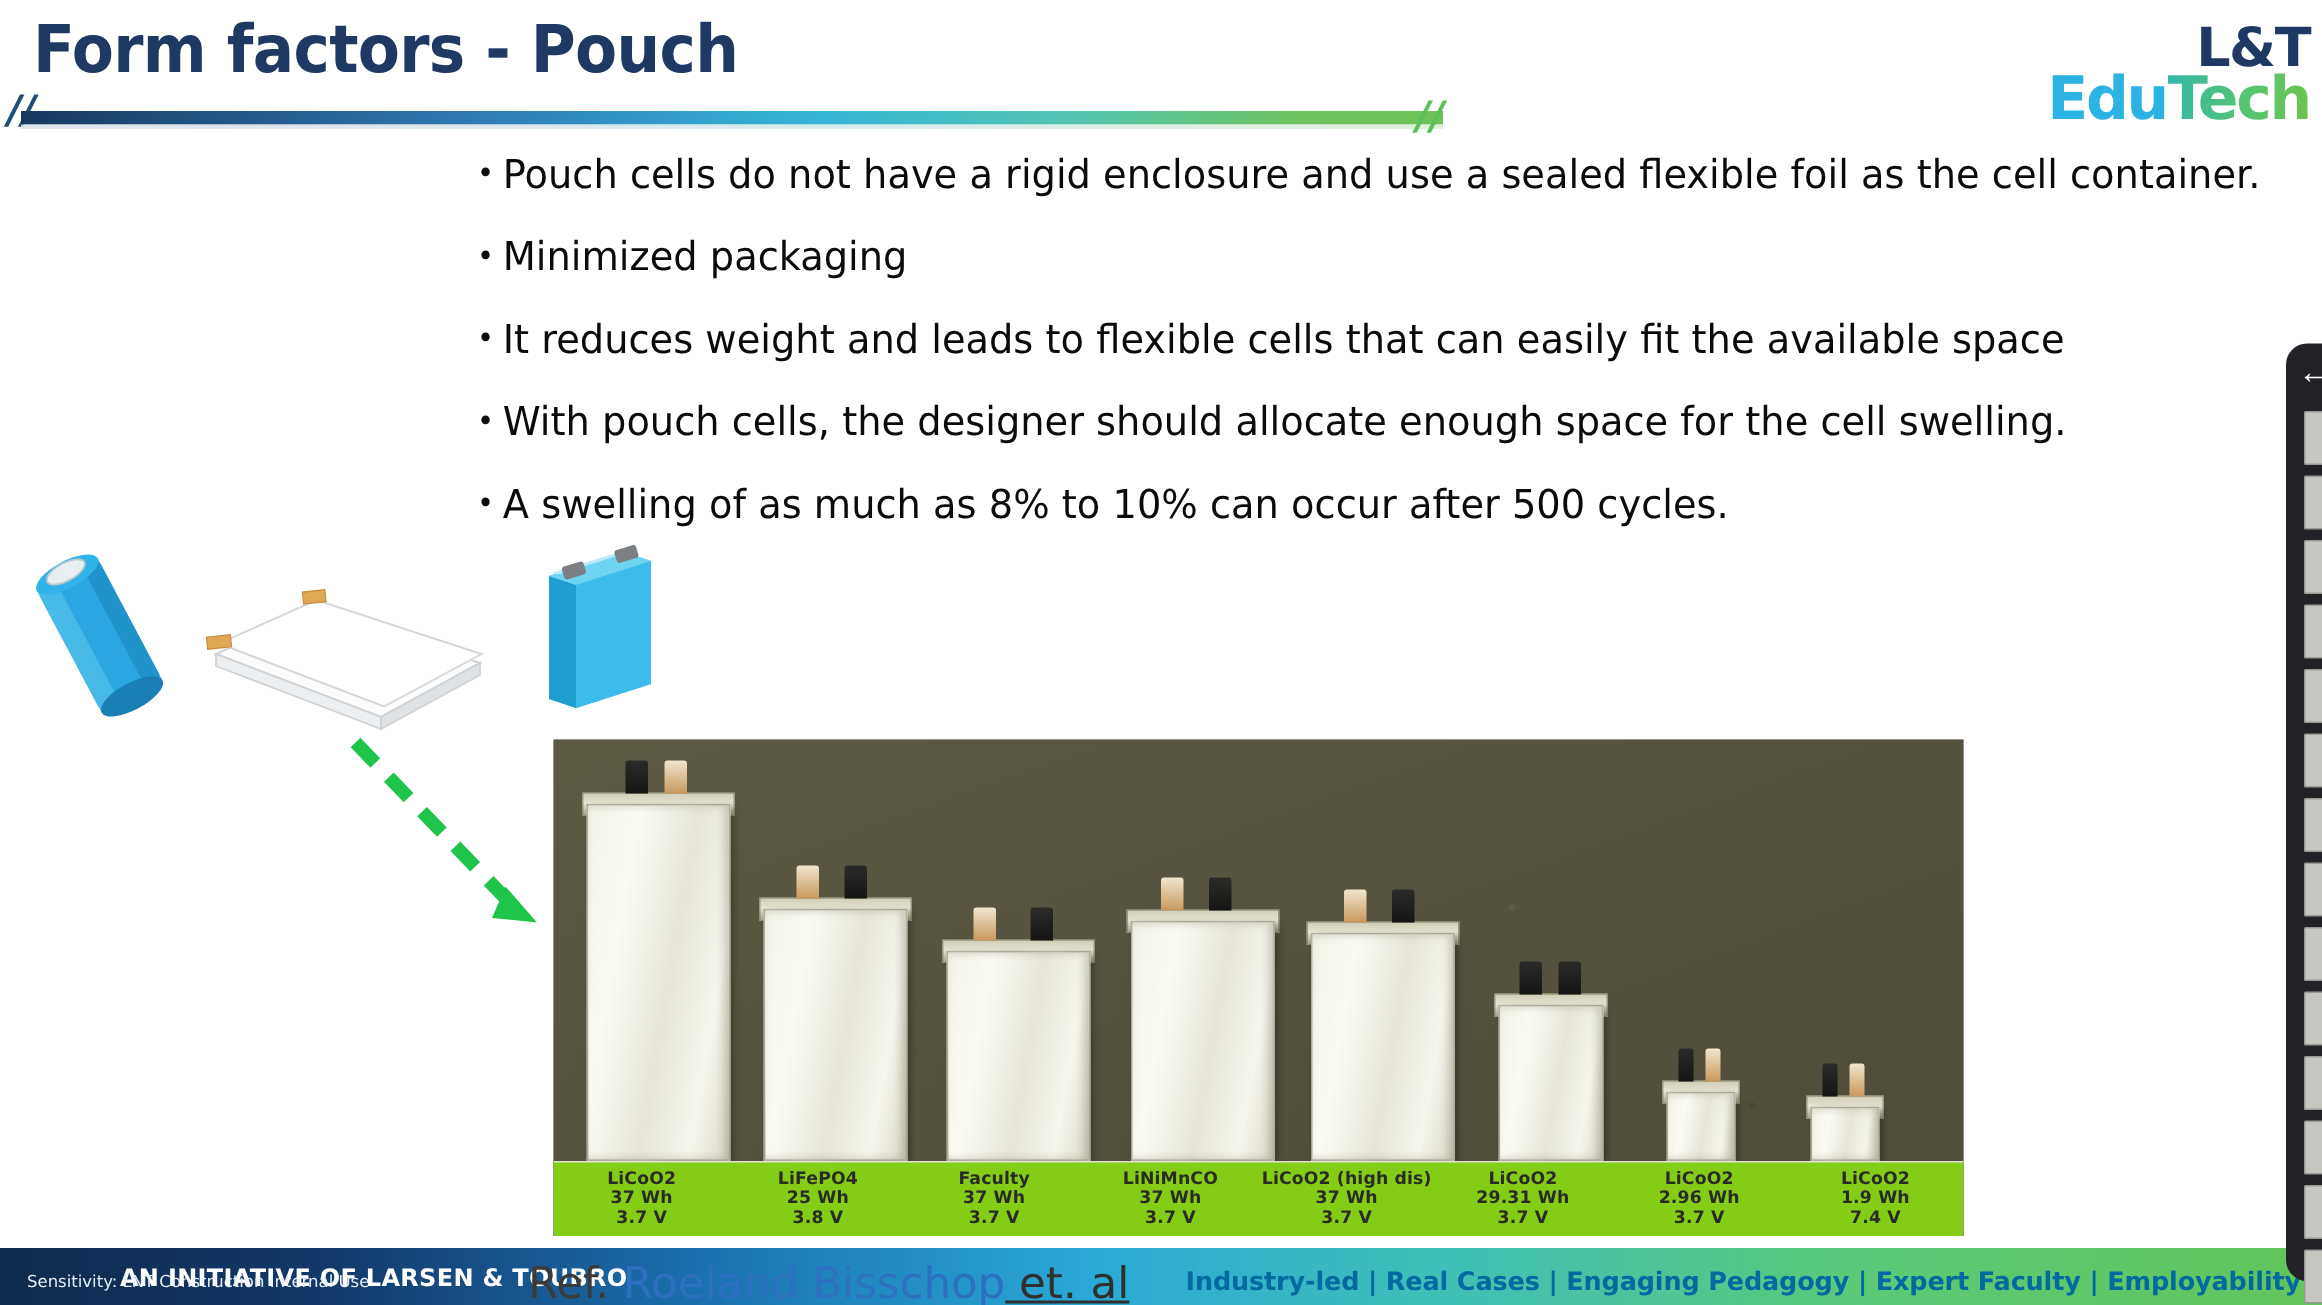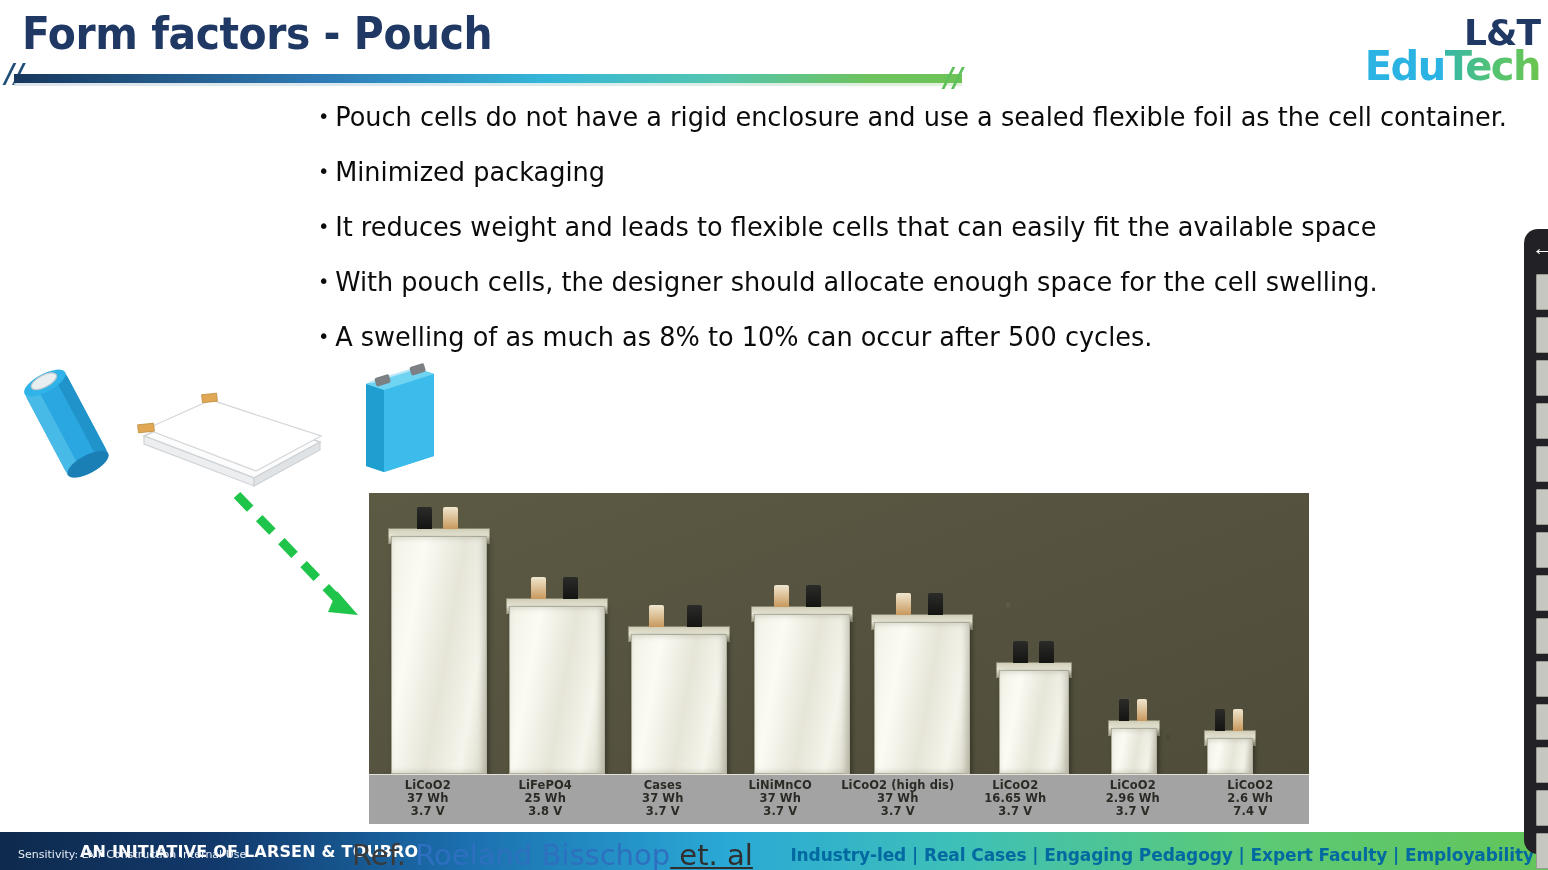--- a/index.html
+++ b/index.html
@@ -95,21 +95,21 @@
     position:absolute; left:-3px; right:-3px; top:4px; height:16px;
     background: linear-gradient(180deg,#cfcdb6 0%,#e7e5d4 45%,#aeac93 100%);
     border:1px solid rgba(110,108,86,.6);
   }
   .tab-neg, .tab-pos { position:absolute; top:-17px; width:15px; height:22px; border-radius:2px 2px 0 0; }
   .tab-neg { background: linear-gradient(180deg,#2b2b29 0%,#141413 100%); }
   .tab-pos { background: linear-gradient(180deg,#f0e6cf 0%,#c8985c 100%); }
 
   .photo-labels {
     position:absolute; left:0; right:0; bottom:0; height:58px;
-    background:#a3a3a3; display:flex; align-items:flex-start;
+    background:#84cc16; display:flex; align-items:flex-start;
     border-top:1px solid #e3e1d6; padding-top:4px;
   }
   .plabel {
     flex:1 1 0; text-align:center; line-height:1.15;
     font-family:"DejaVu Sans", sans-serif; font-weight:700;
     font-size:11.5px; color:#2b2b26; letter-spacing:.1px;
   }
   .plabel span { display:block; }
 
   
@@ -278,47 +278,47 @@
         <span>LiCoO2</span>
         <span>37 Wh</span>
         <span>3.7 V</span>
       </div>
       <div class="plabel">
         <span>LiFePO4</span>
         <span>25 Wh</span>
         <span>3.8 V</span>
       </div>
       <div class="plabel">
-        <span>Cases</span>
+        <span>Faculty</span>
         <span>37 Wh</span>
         <span>3.7 V</span>
       </div>
       <div class="plabel">
         <span>LiNiMnCO</span>
         <span>37 Wh</span>
         <span>3.7 V</span>
       </div>
       <div class="plabel">
         <span>LiCoO2 (high dis)</span>
         <span>37 Wh</span>
         <span>3.7 V</span>
       </div>
       <div class="plabel">
         <span>LiCoO2</span>
-        <span>16.65 Wh</span>
+        <span>29.31 Wh</span>
         <span>3.7 V</span>
       </div>
       <div class="plabel">
         <span>LiCoO2</span>
         <span>2.96 Wh</span>
         <span>3.7 V</span>
       </div>
       <div class="plabel">
         <span>LiCoO2</span>
-        <span>2.6 Wh</span>
+        <span>1.9 Wh</span>
         <span>7.4 V</span>
       </div>
     </div>
   </div>
 
   <div class="footer-white-gap"></div>
   <div class="footer-band"></div>
   <div class="footer-init">AN INITIATIVE OF LARSEN &amp; TOUBRO</div>
   <div class="footer-sensitivity">Sensitivity: LNT Construction Internal Use</div>
   <div class="ref-line"><span>Ref. </span><a class="ref-link" href="#">Roeland Bisschop</a><span class="ref-etal"> et. al</span></div>

